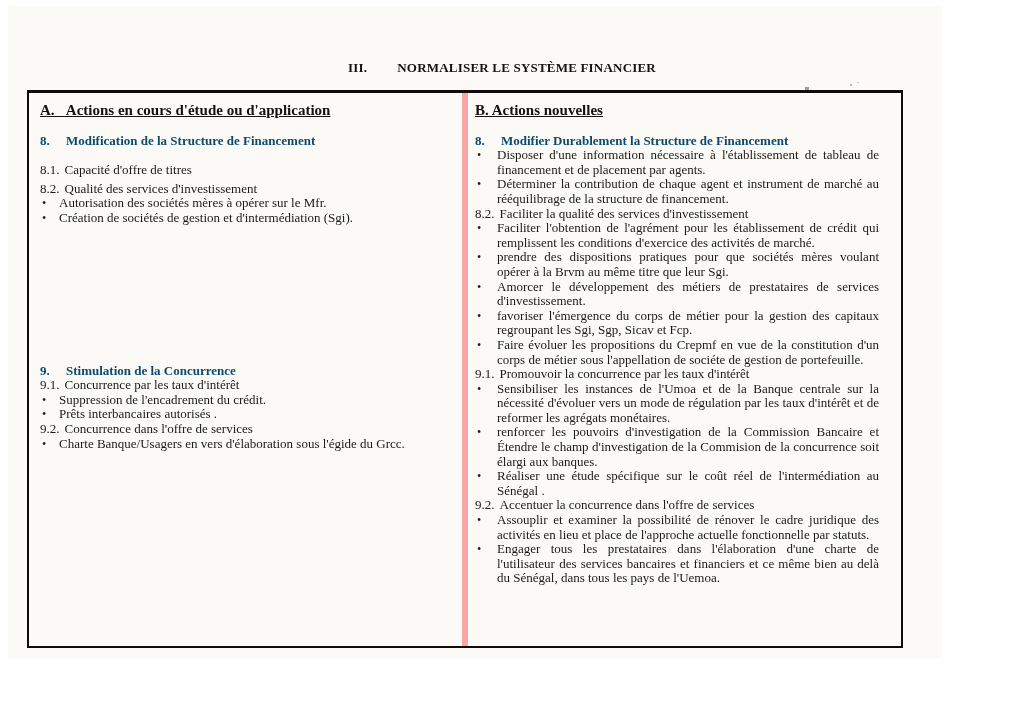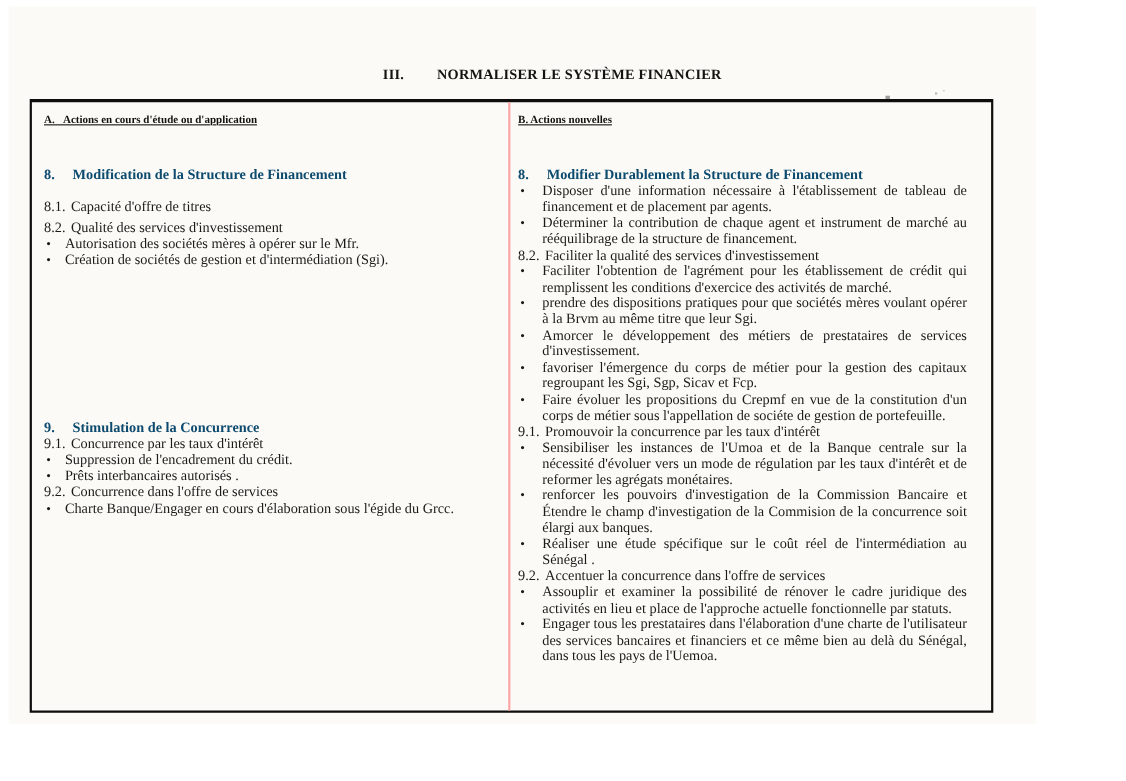--- a/index.html
+++ b/index.html
@@ -17,23 +17,23 @@
     font-weight:bold;font-size:13px;letter-spacing:.2px;color:#151310;
   }
   .doc-title .numeral{margin-right:30px;}
   .doc-table{
     position:absolute;left:27px;top:90px;width:876px;height:558px;
     border:2px solid #0e0d0c;border-top-width:3px;
     box-sizing:border-box;display:flex;align-items:stretch;
   }
   .col{box-sizing:border-box;font-size:13px;line-height:14.6px;}
   .col-left{width:433px;padding:10px 10px 0 11px;}
-  .col-right{flex:1;border-left:2px solid #fca5a5;padding:10px 22px 0 7px;}
+  .col-right{flex:1;border-left:6px solid #fca5a5;padding:10px 22px 0 7px;}
   .line{min-height:14.6px;}
-  .hdr{font-weight:bold;font-size:10px;margin-bottom:34px;color:#14120f;}
+  .hdr{font-weight:bold;font-size:15px;margin-bottom:16px;color:#14120f;}
   .hdr .u{text-decoration:underline;}
   .h{font-weight:bold;color:#0c4a6e;}
   .h .num{display:inline-block;width:26px;}
   .sub .snum{margin-right:5px;}
   .mb15{margin-bottom:15px;}
   .mb14{margin-bottom:4px;}
   .li{display:flex;}
   .li .bullet{flex:none;width:17px;padding-left:2px;font-size:12px;}
   .col-right .li .bullet{width:20px;}
   .col-right .li .txt,.col-right .sub{text-align:justify;}
@@ -83,21 +83,21 @@
         <span class="bullet">•</span>
         <span class="txt">Suppression de l'encadrement du crédit.</span>
       </div>
     <div class="line li">
         <span class="bullet">•</span>
         <span class="txt">Prêts interbancaires autorisés .</span>
       </div>
     <div class="line sub"><span class="snum">9.2.</span><span>Concurrence dans l'offre de services</span></div>
     <div class="line li">
         <span class="bullet">•</span>
-        <span class="txt">Charte Banque/Engager en cours d'élaboration sous l'égide du Grcc.</span>
+        <span class="txt">Charte Banque/Usagers en vers d'élaboration sous l'égide du Grcc.</span>
       </div>
   </div>
 
   <div class="col col-right">
     <div class="line hdr"><span class="u">B. Actions nouvelles</span></div>
 
     <div class="line h"><span class="num">8.</span><span>Modifier Durablement la Structure de Financement</span></div>
     <div class="line li">
         <span class="bullet">•</span>
         <span class="txt">Disposer d'une information nécessaire à l'établissement de tableau de financement et de placement par agents.</span>

